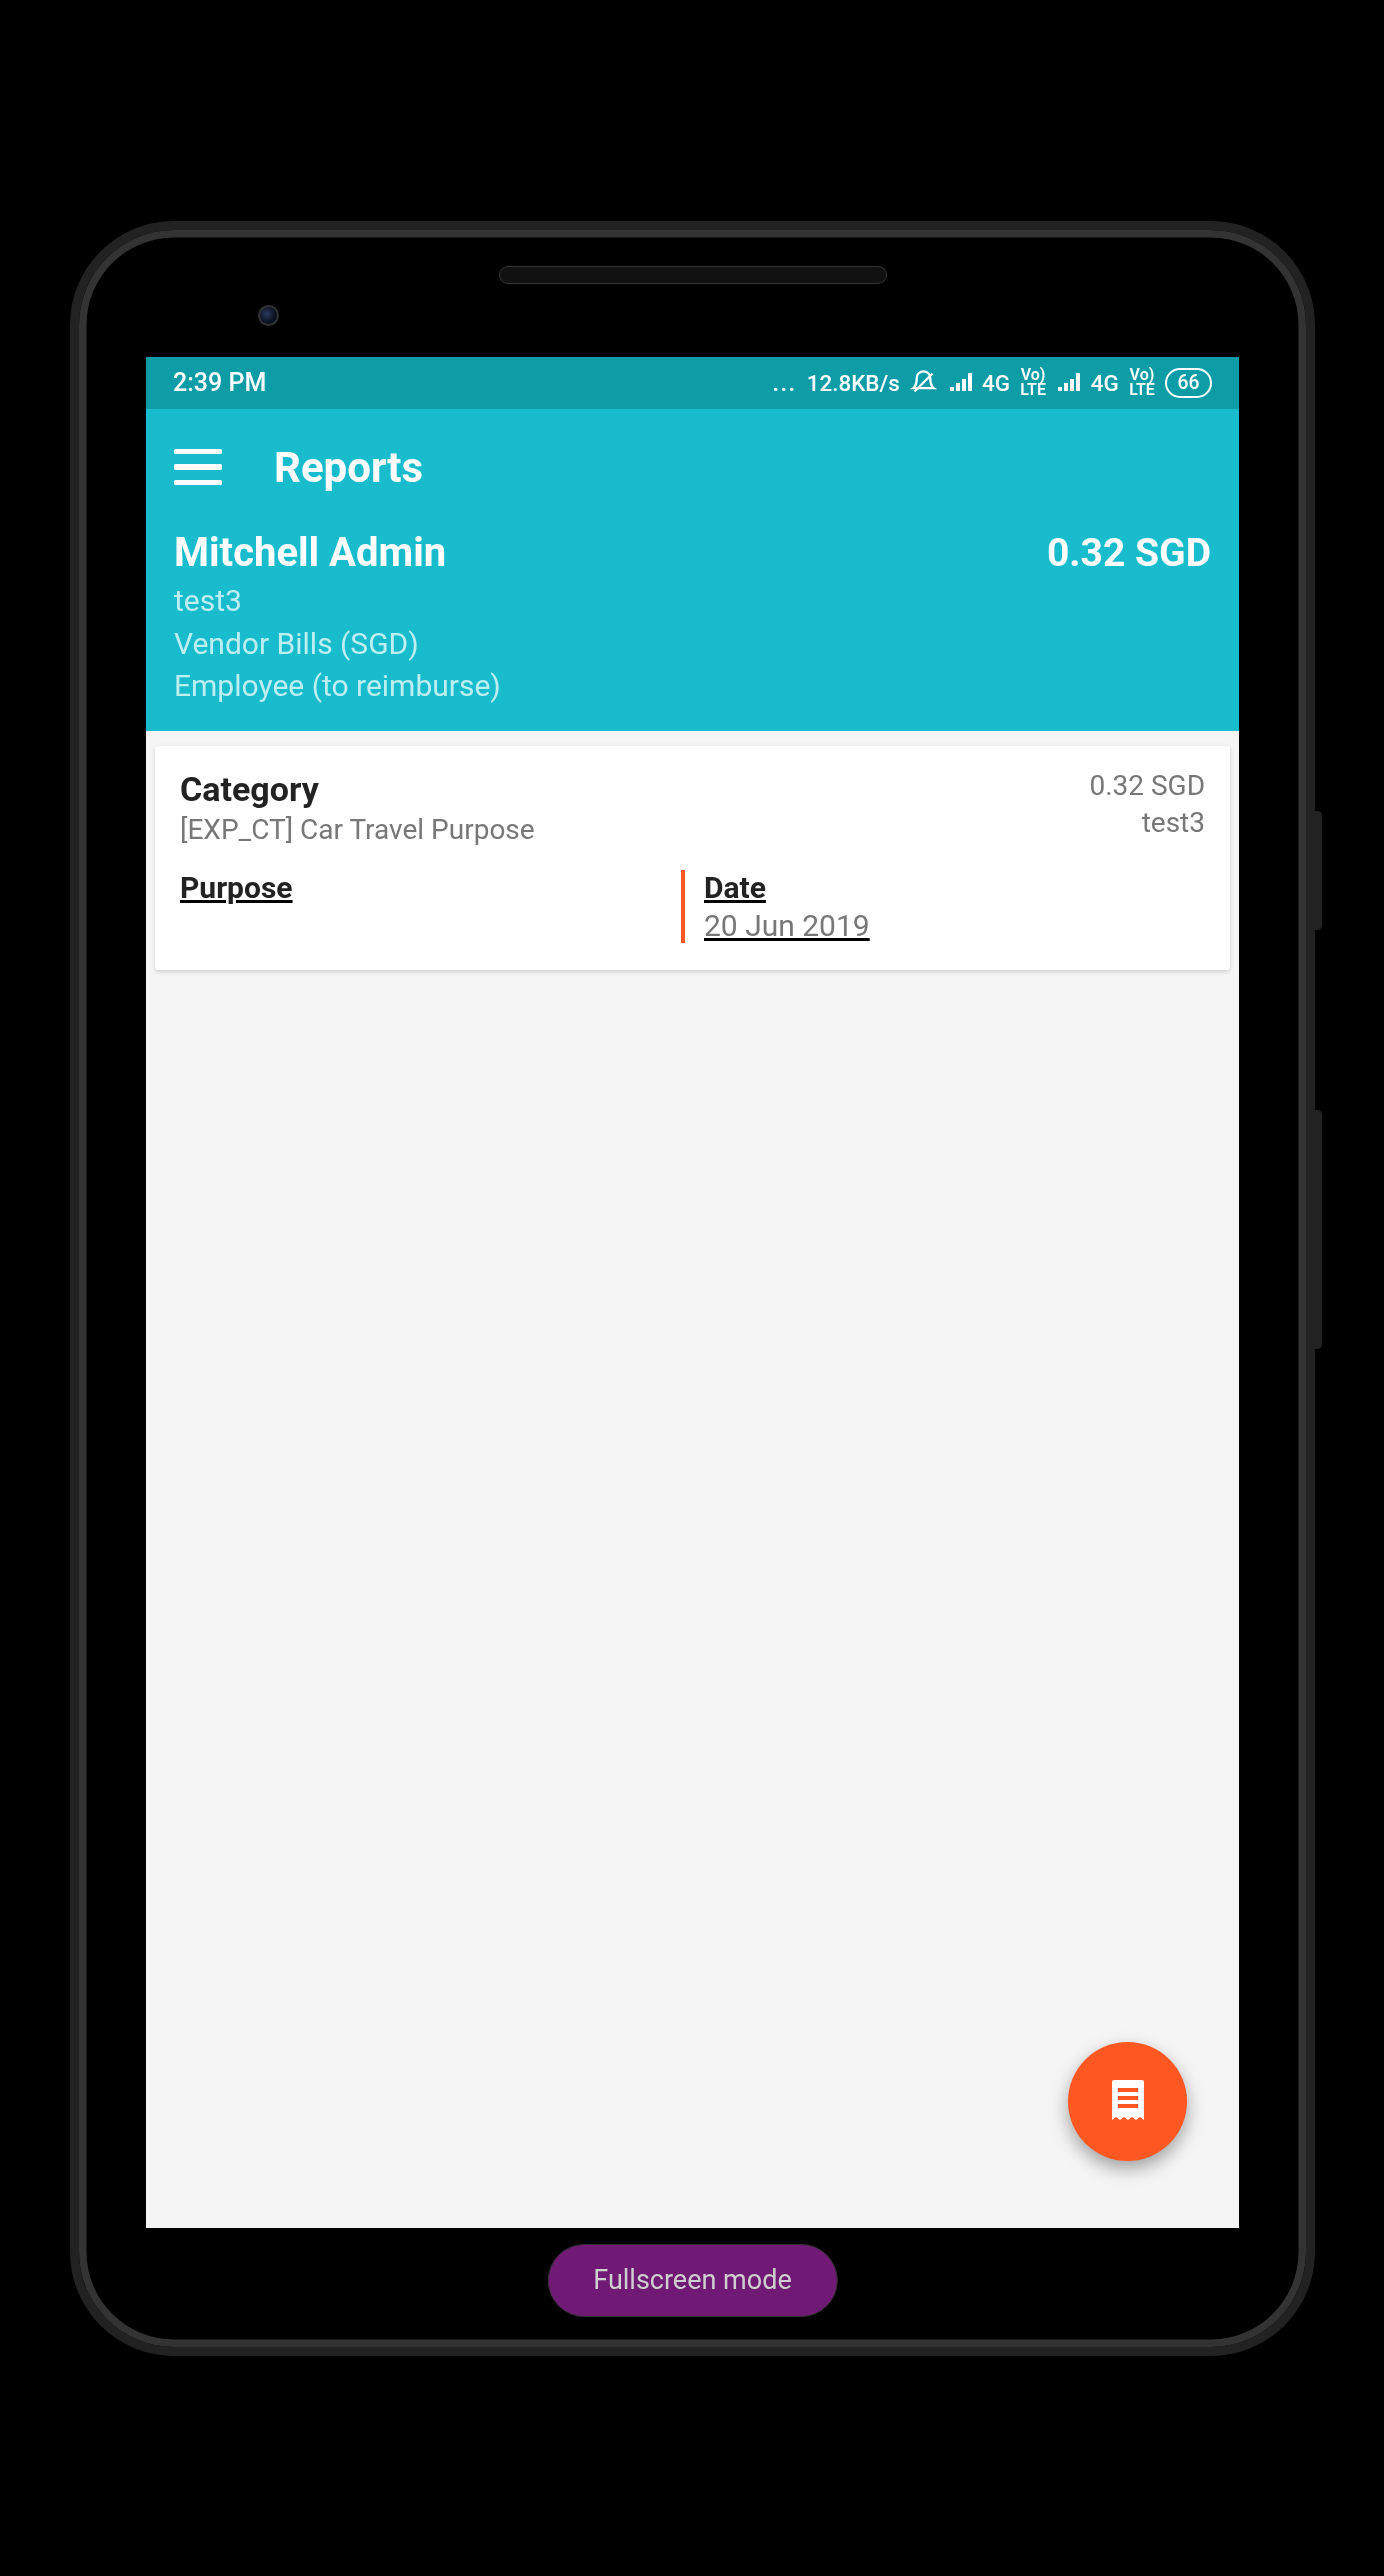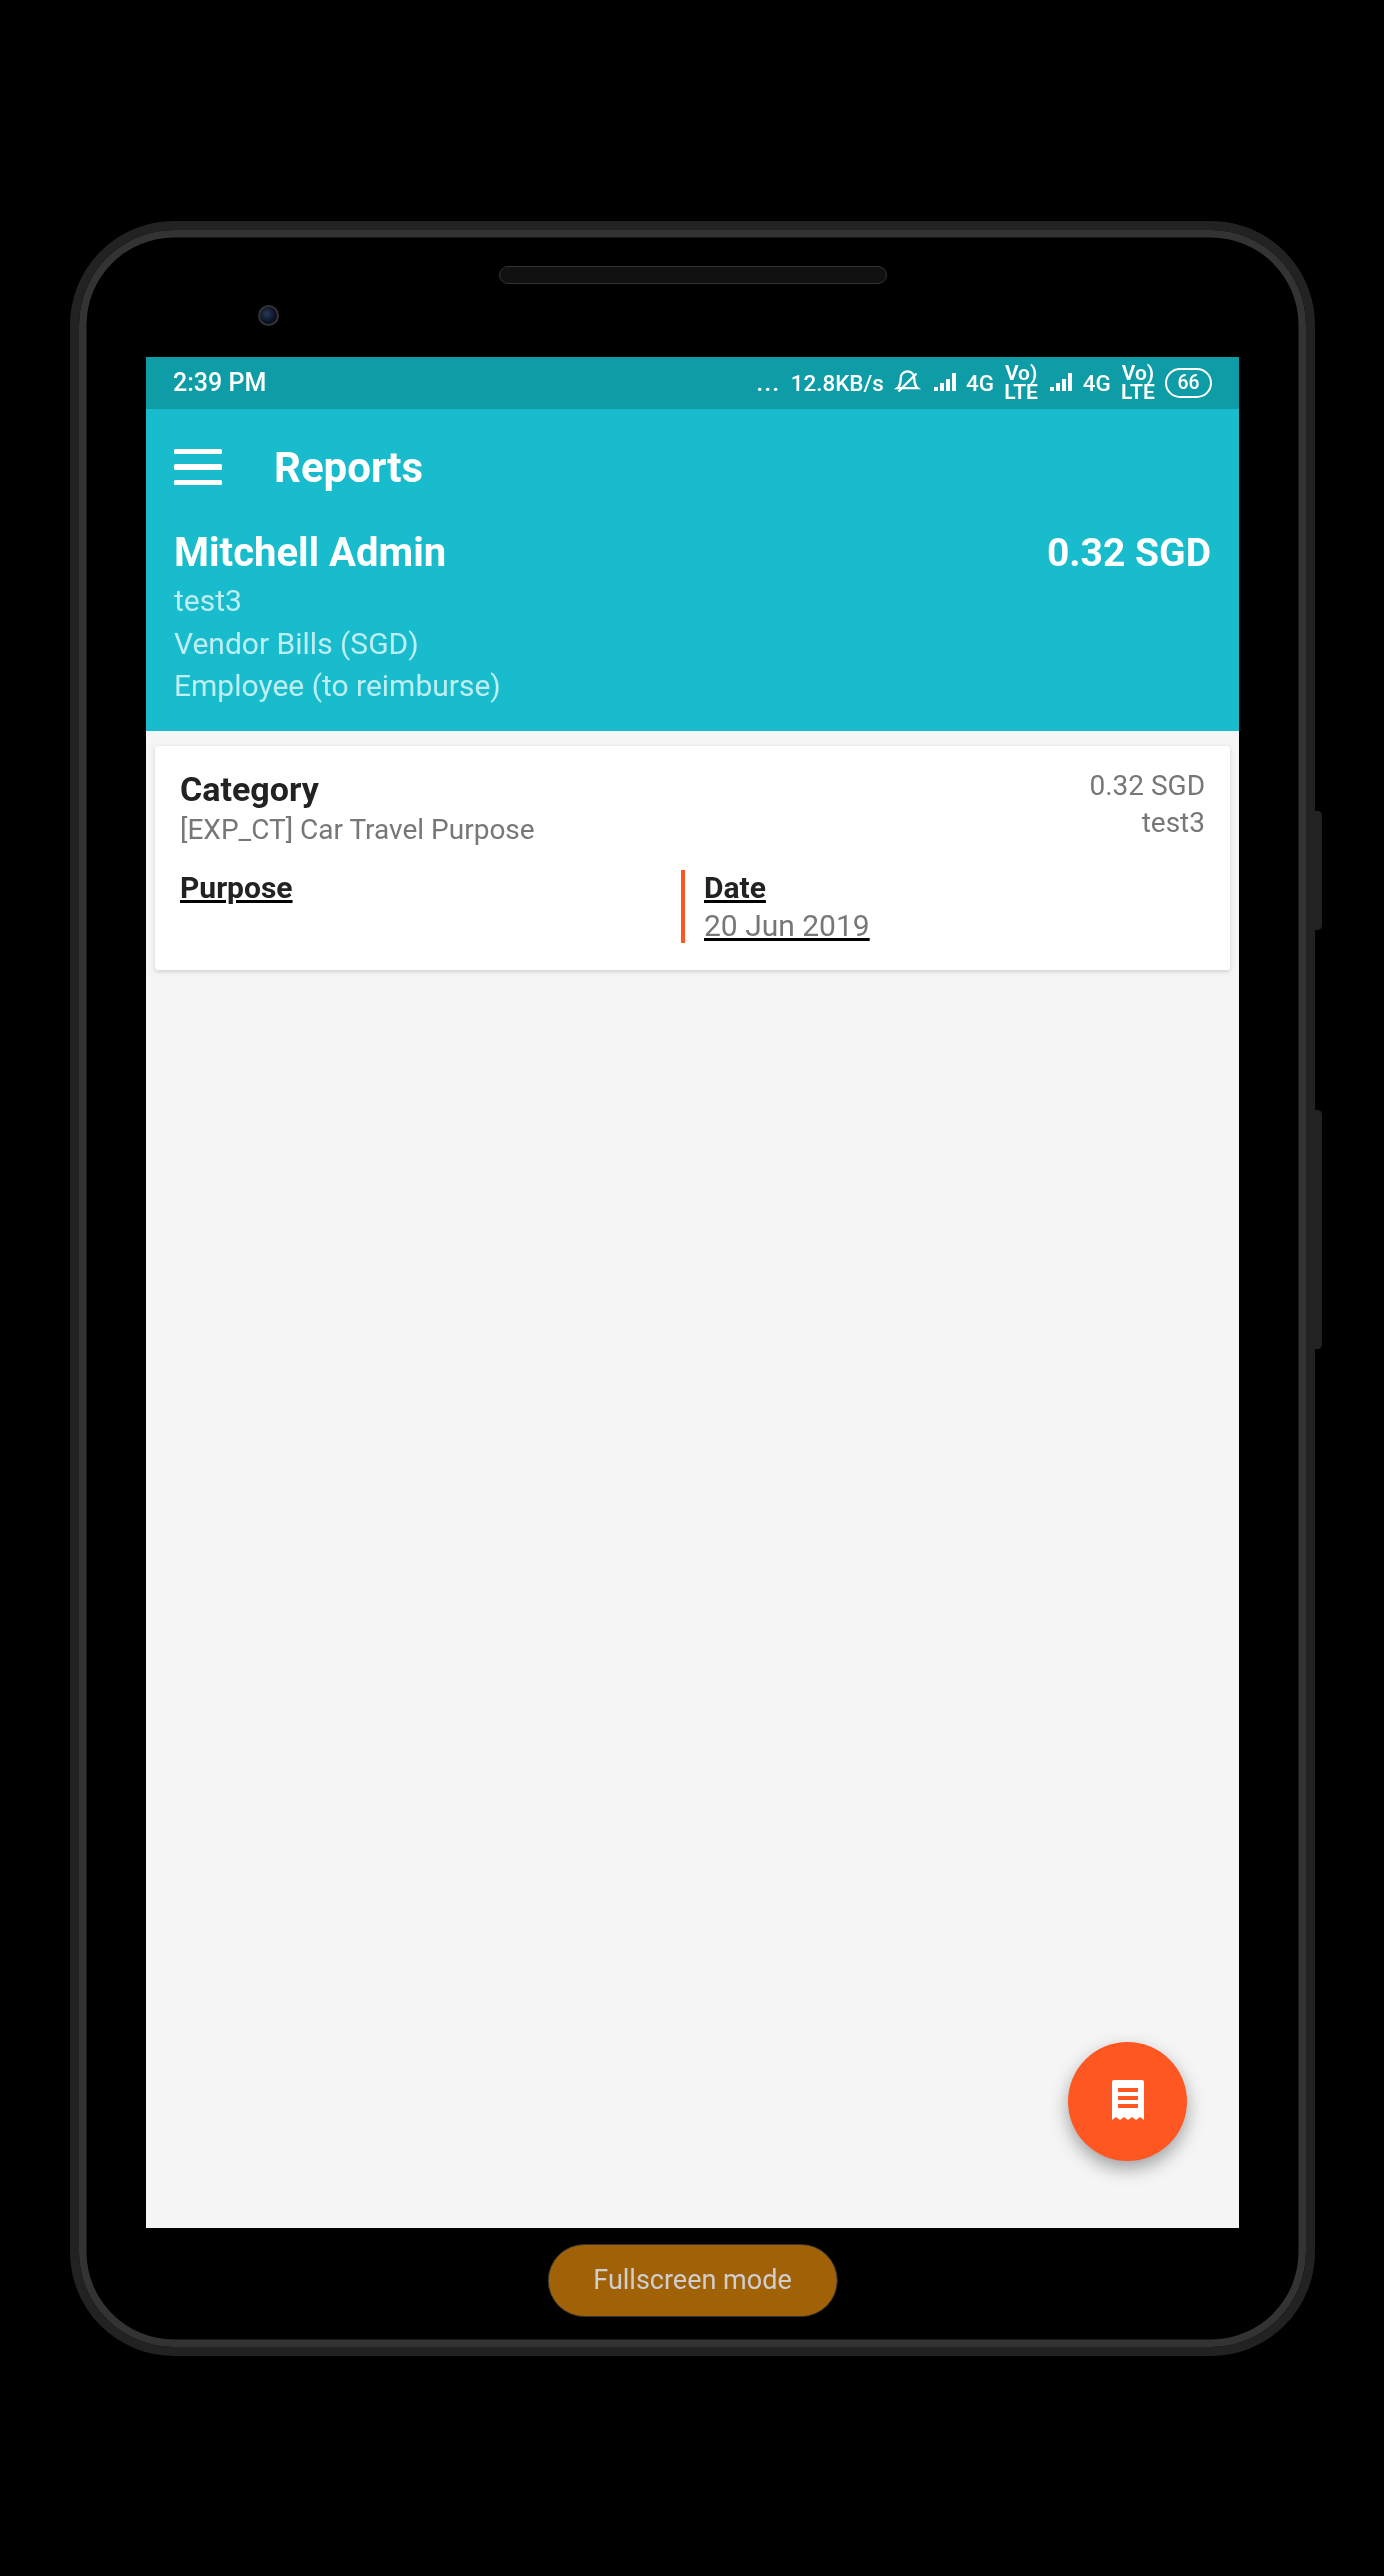--- a/index.html
+++ b/index.html
@@ -73,21 +73,21 @@
   .battery-pill {
     border: 2.2px solid #fff;
     border-radius: 18px;
     padding: 0 10.4px;
     height: 30px;
     display: inline-flex;
     align-items: center;
     font-size: 19.4px;
   }
   .volte {
-    font-size: 21px;
+    font-size: 16px;
     line-height: 0.9;
     display: inline-flex;
     flex-direction: column;
     align-items: center;
     font-weight: 600;
   }
   
   .appbar {
     background: #18bccc;
     color: #fff;
@@ -147,21 +147,21 @@
     justify-content: center;
     box-shadow: 0 7.5px 18px rgba(0,0,0,0.35);
     cursor: pointer;
   }
   
   .home-pill {
     position: absolute;
     bottom: 30px;
     left: 50%;
     transform: translateX(-50%);
-    background: #a16207;
+    background: #701a75;
     color: #cfcfcf;
     font-size: 27px;
     padding: 19.4px 45px;
     border-radius: 52px;
     border: 1.5px solid #333;
   }
   
   .side-btn { position: absolute; right: -16.4px; width: 10.4px; background: #222; border-radius: 4.5px; }
   .side-btn.b1 { top: 581px; height: 119px; }
   .side-btn.b2 { top: 880px; height: 239px; }

